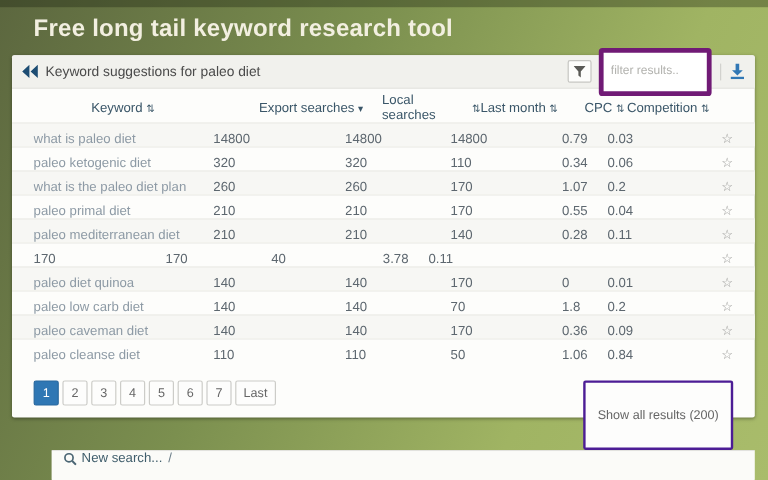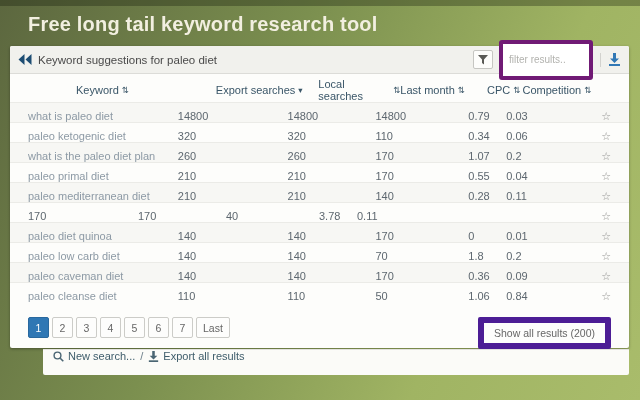--- a/index.html
+++ b/index.html
@@ -45,22 +45,22 @@
   .trow .i1,.trow .i2,.trow .i3,.trow .i4,.trow .i5 { color:#5d676f; }
   .star { margin-left:auto; color:#9a9a98; font-size:11px; cursor:pointer; line-height:1; }
 
   
   .pager-row { display:flex; justify-content:space-between; align-items:flex-start; padding:15px 18px 0; }
   .pager { display:flex; }
   .page-btn { min-width:21px; height:21px; margin-right:3px; padding:0 6px; border:1px solid #ccccc8;
     background:#fdfdfc; color:#666; font-size:10.5px; font-family:"Liberation Sans",sans-serif;
     border-radius:2px; cursor:pointer; }
   .page-btn.active { background:#2f77b4; border-color:#29689e; color:#fff; }
-  .show-all { border:6px solid #4c1d95; background:#fdfdfc; color:#666; font-size:10.5px;
-    font-family:"Liberation Sans",sans-serif; padding:4px 10px; border-radius:2px; cursor:pointer; }
+  .show-all { border:2px solid #4c1d95; background:#fdfdfc; color:#666; font-size:10.5px;
+    font-family:"Liberation Sans",sans-serif; padding:21px 10px; border-radius:2px; cursor:pointer; }
 
   
   .panel-footer { margin-top:auto; height:26px; flex:0 0 26px; border-top:1px solid #e2e2de;
     background:#fbfbf8; display:flex; align-items:flex-start; padding:0 10px; font-size:11px;
     color:#3f5d6b; border-radius:0 0 2px 2px;margin-left:33px; }
   .pf-link { display:flex; align-items:center; gap:4px; cursor:pointer; }
   .pf-sep { margin:0 5px; color:#6b7d88; }
   svg { display:block; }
 </style>
 </head>
@@ -233,24 +233,15 @@
     <span class="pf-link">
       <span>
         <svg width="11" height="11" viewBox="0 0 11 11">
           <circle cx="4.5" cy="4.5" r="3.4" fill="none" stroke="#4a6573" stroke-width="1.4"></circle>
           <line x1="7.2" y1="7.2" x2="10.3" y2="10.3" stroke="#4a6573" stroke-width="1.6"></line>
         </svg>
       </span>
       <span>New search...</span>
     </span>
     <span class="pf-sep">/</span>
-    <span class="pf-link">
-      <span>
-        <svg width="11" height="11" viewBox="0 0 13 13">
-          <path fill="#4a6573" d="M5 0 H8 V5.5 H11 L6.5 10 L2 5.5 H5 Z"></path>
-          <rect fill="#4a6573" x="1" y="11" width="11" height="2"></rect>
-        </svg>
-      </span>
-      <span>Export all results</span>
-    </span>
   </div>
 
 </div>
 
 </body></html>

